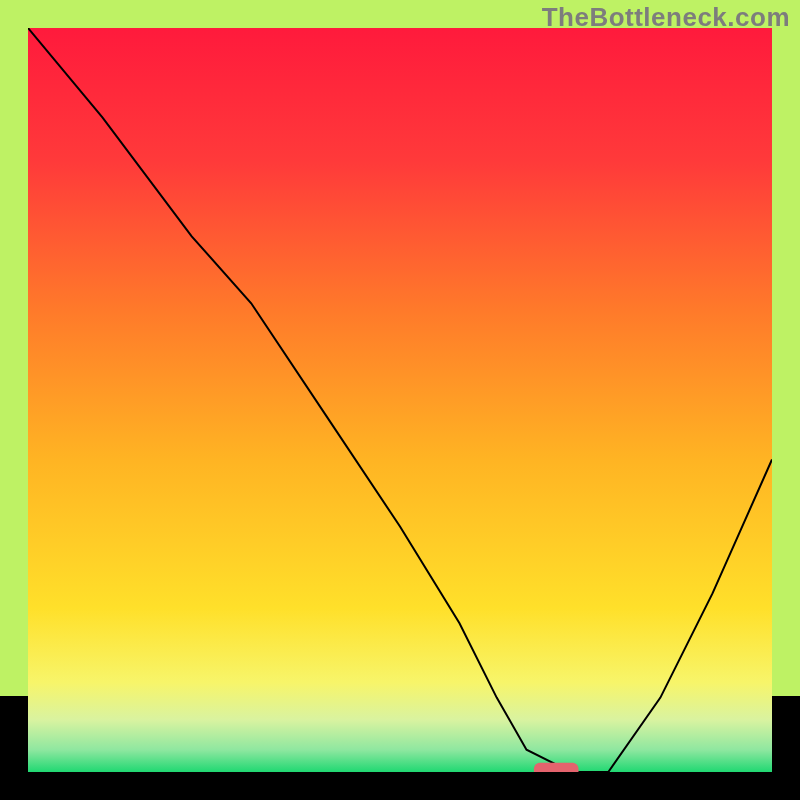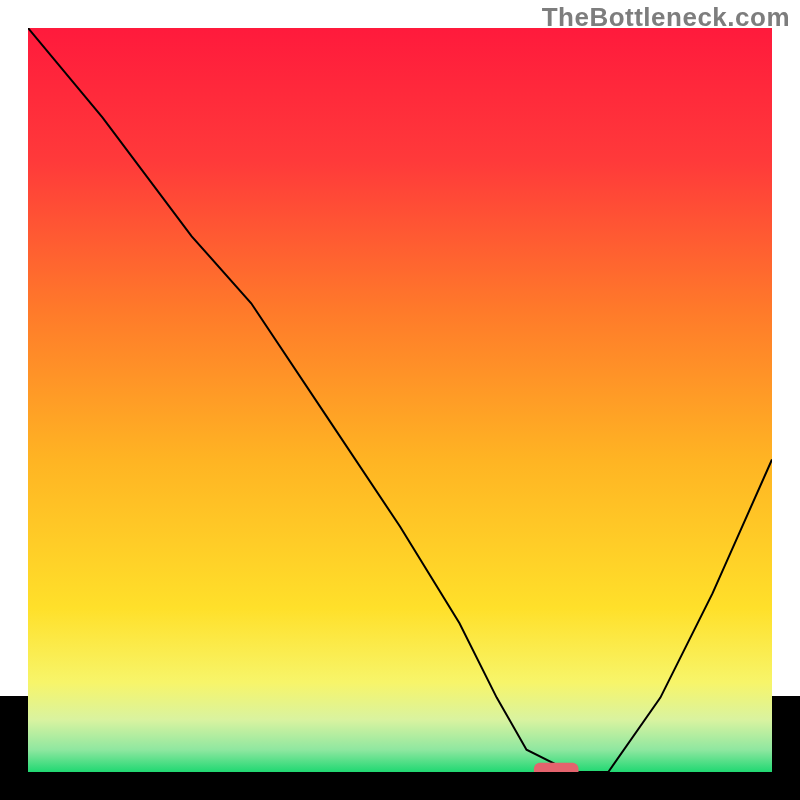--- a/index.html
+++ b/index.html
@@ -1,21 +1,21 @@
 <!DOCTYPE html>
 <html><head>
 <meta charset="utf-8">
 <style>
   * { margin: 0; padding: 0; box-sizing: border-box; }
   html, body { width: 800px; height: 800px; overflow: hidden; background: #000; }
   .frame {
     position: relative;
     width: 800px;
     height: 696px;
-    background: #ffffff;
+    background: #bef264;
   }
   .watermark {
     position: absolute;
     top: 2px;
     right: 10px;
     font-family: Arial, Helvetica, sans-serif;
     font-size: 26px;
     font-weight: 600;
     color: #7d7d7d;
     letter-spacing: 0.5px;

